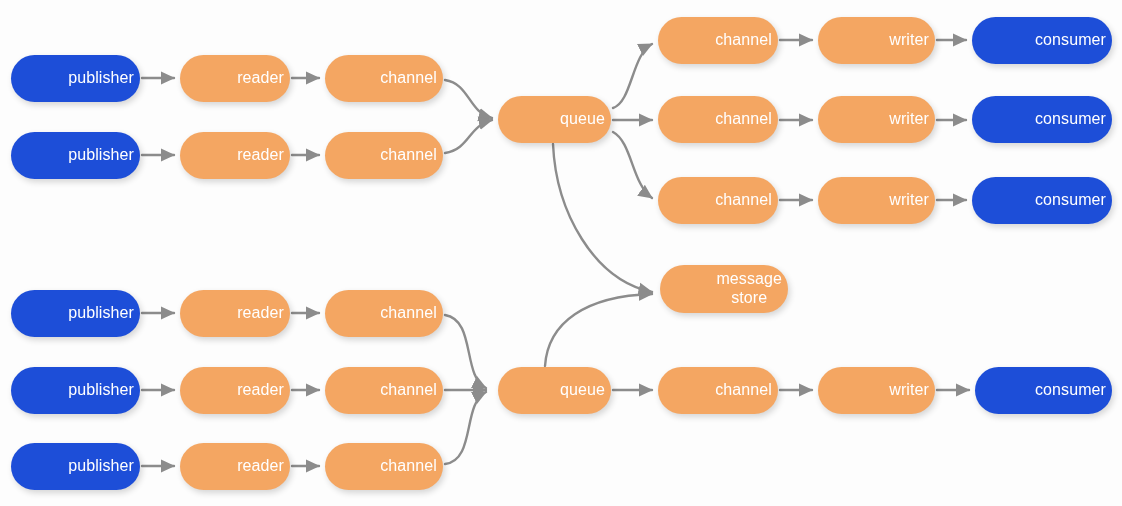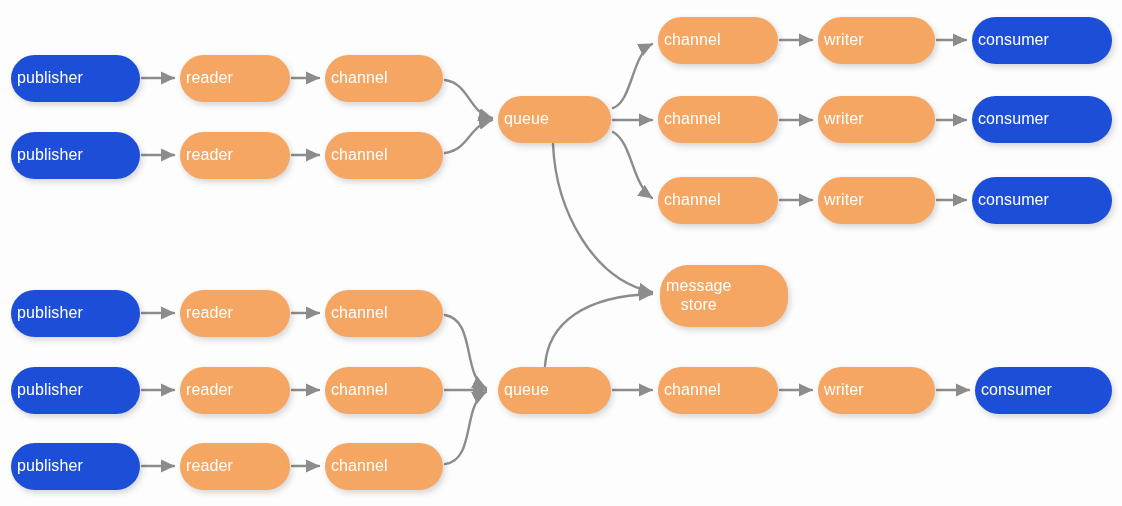--- a/index.html
+++ b/index.html
@@ -20,21 +20,21 @@
     left: 0;
     top: 0;
     width: 1122px;
     height: 506px;
     pointer-events: none;
   }
   .node {
     position: absolute;
     display: flex;
     align-items: center;
-    justify-content: flex-start;
+    justify-content: flex-end;
     border-radius: 24px;
     color: #ffffff;
     font-size: 16px;
     line-height: 1.18;
     text-align: center;
     letter-spacing: 0.1px;
     box-shadow: 2px 3px 6px rgba(0,0,0,0.16);
     box-sizing: border-box;
     z-index: 2;
   }
@@ -130,21 +130,21 @@
       </div>
       <div class="node orange" style="left: 658px; top: 177px; width: 120px; height: 47px; border-radius: 24px;">
         <span class="node-label">channel</span>
       </div>
       <div class="node orange" style="left: 818px; top: 177px; width: 117px; height: 47px; border-radius: 24px;">
         <span class="node-label">writer</span>
       </div>
       <div class="node teal" style="left: 972px; top: 177px; width: 140px; height: 47px; border-radius: 24px;">
         <span class="node-label">consumer</span>
       </div>
-      <div class="node orange" style="left: 660px; top: 265px; width: 128px; height: 62px; border-radius: 28px;">
+      <div class="node orange" style="left: 660px; top: 265px; width: 128px; height: 48px; border-radius: 28px;">
         <span class="node-label">message
 store</span>
       </div>
       <div class="node teal" style="left: 11px; top: 290px; width: 129px; height: 47px; border-radius: 24px;">
         <span class="node-label">publisher</span>
       </div>
       <div class="node orange" style="left: 180px; top: 290px; width: 110px; height: 47px; border-radius: 24px;">
         <span class="node-label">reader</span>
       </div>
       <div class="node orange" style="left: 325px; top: 290px; width: 118px; height: 47px; border-radius: 24px;">

